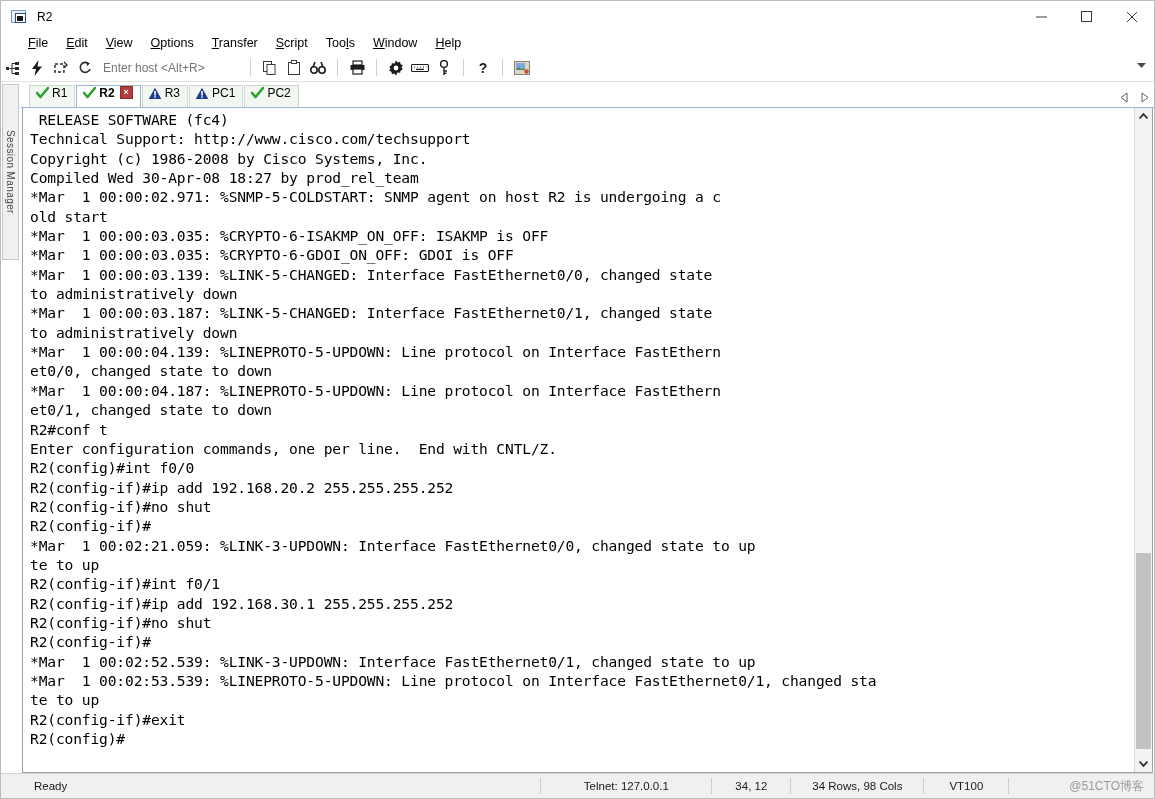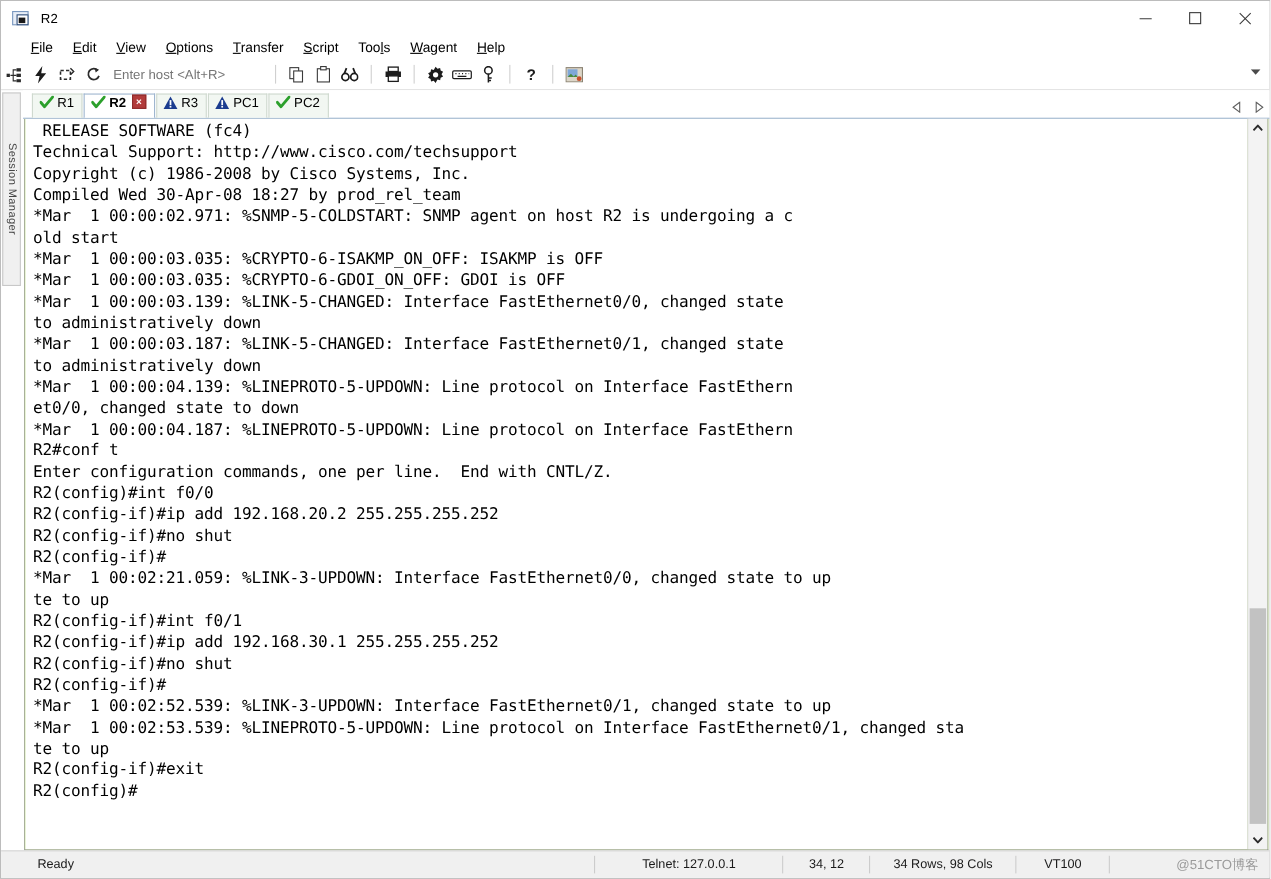--- a/index.html
+++ b/index.html
@@ -258,21 +258,21 @@
     cursor: default;
   }
 
   
   .term-wrap {
     flex: 1 1 auto;
     display: flex;
     min-height: 0;
     border: 1px solid #a0a0a0;
     border-top: none;
-    background: #bef264;
+    background: #be185d;
     margin: 0 1px 0 1px;
     box-sizing: border-box;
   }
   .terminal {
     flex: 1 1 auto;
     overflow: hidden;
     background: #ffffff;
     padding: 2px 0 0 7px;
     min-width: 0;
   }
@@ -389,21 +389,21 @@
   </div>
 
   <div class="menubar">
     <div class="menu-item"><u>F</u><span>ile</span></div>
     <div class="menu-item"><u>E</u><span>dit</span></div>
     <div class="menu-item"><u>V</u><span>iew</span></div>
     <div class="menu-item"><u>O</u><span>ptions</span></div>
     <div class="menu-item"><u>T</u><span>ransfer</span></div>
     <div class="menu-item"><u>S</u><span>cript</span></div>
     <div class="menu-item"><span>Too</span><u>l</u><span>s</span></div>
-    <div class="menu-item"><u>W</u><span>agent</span></div>
+    <div class="menu-item"><u>W</u><span>indow</span></div>
     <div class="menu-item"><u>H</u><span>elp</span></div>
   </div>
 
   <div class="toolbar">
     <div class="tb-icon">
       <svg width="16" height="14" viewBox="0 0 16 14">
         <rect x="1" y="6" width="3" height="3" fill="#2b2b2b"></rect>
         <rect x="10" y="1" width="4" height="3" fill="#2b2b2b"></rect>
         <rect x="10" y="6" width="4" height="3" fill="#2b2b2b"></rect>
         <rect x="10" y="11" width="4" height="3" fill="#2b2b2b"></rect>
@@ -594,20 +594,21 @@
           <div class="term-line">old start</div>
           <div class="term-line">*Mar  1 00:00:03.035: %CRYPTO-6-ISAKMP_ON_OFF: ISAKMP is OFF</div>
           <div class="term-line">*Mar  1 00:00:03.035: %CRYPTO-6-GDOI_ON_OFF: GDOI is OFF</div>
           <div class="term-line">*Mar  1 00:00:03.139: %LINK-5-CHANGED: Interface FastEthernet0/0, changed state</div>
           <div class="term-line">to administratively down</div>
           <div class="term-line">*Mar  1 00:00:03.187: %LINK-5-CHANGED: Interface FastEthernet0/1, changed state</div>
           <div class="term-line">to administratively down</div>
           <div class="term-line">*Mar  1 00:00:04.139: %LINEPROTO-5-UPDOWN: Line protocol on Interface FastEthern</div>
           <div class="term-line">et0/0, changed state to down</div>
           <div class="term-line">*Mar  1 00:00:04.187: %LINEPROTO-5-UPDOWN: Line protocol on Interface FastEthern</div>
+          <div class="term-line">et0/1, changed state to down</div>
           <div class="term-line">R2#conf t</div>
           <div class="term-line">Enter configuration commands, one per line.  End with CNTL/Z.</div>
           <div class="term-line">R2(config)#int f0/0</div>
           <div class="term-line">R2(config-if)#ip add 192.168.20.2 255.255.255.252</div>
           <div class="term-line">R2(config-if)#no shut</div>
           <div class="term-line">R2(config-if)#</div>
           <div class="term-line">*Mar  1 00:02:21.059: %LINK-3-UPDOWN: Interface FastEthernet0/0, changed state to up</div>
           <div class="term-line">te to up</div>
           <div class="term-line">R2(config-if)#int f0/1</div>
           <div class="term-line">R2(config-if)#ip add 192.168.30.1 255.255.255.252</div>

